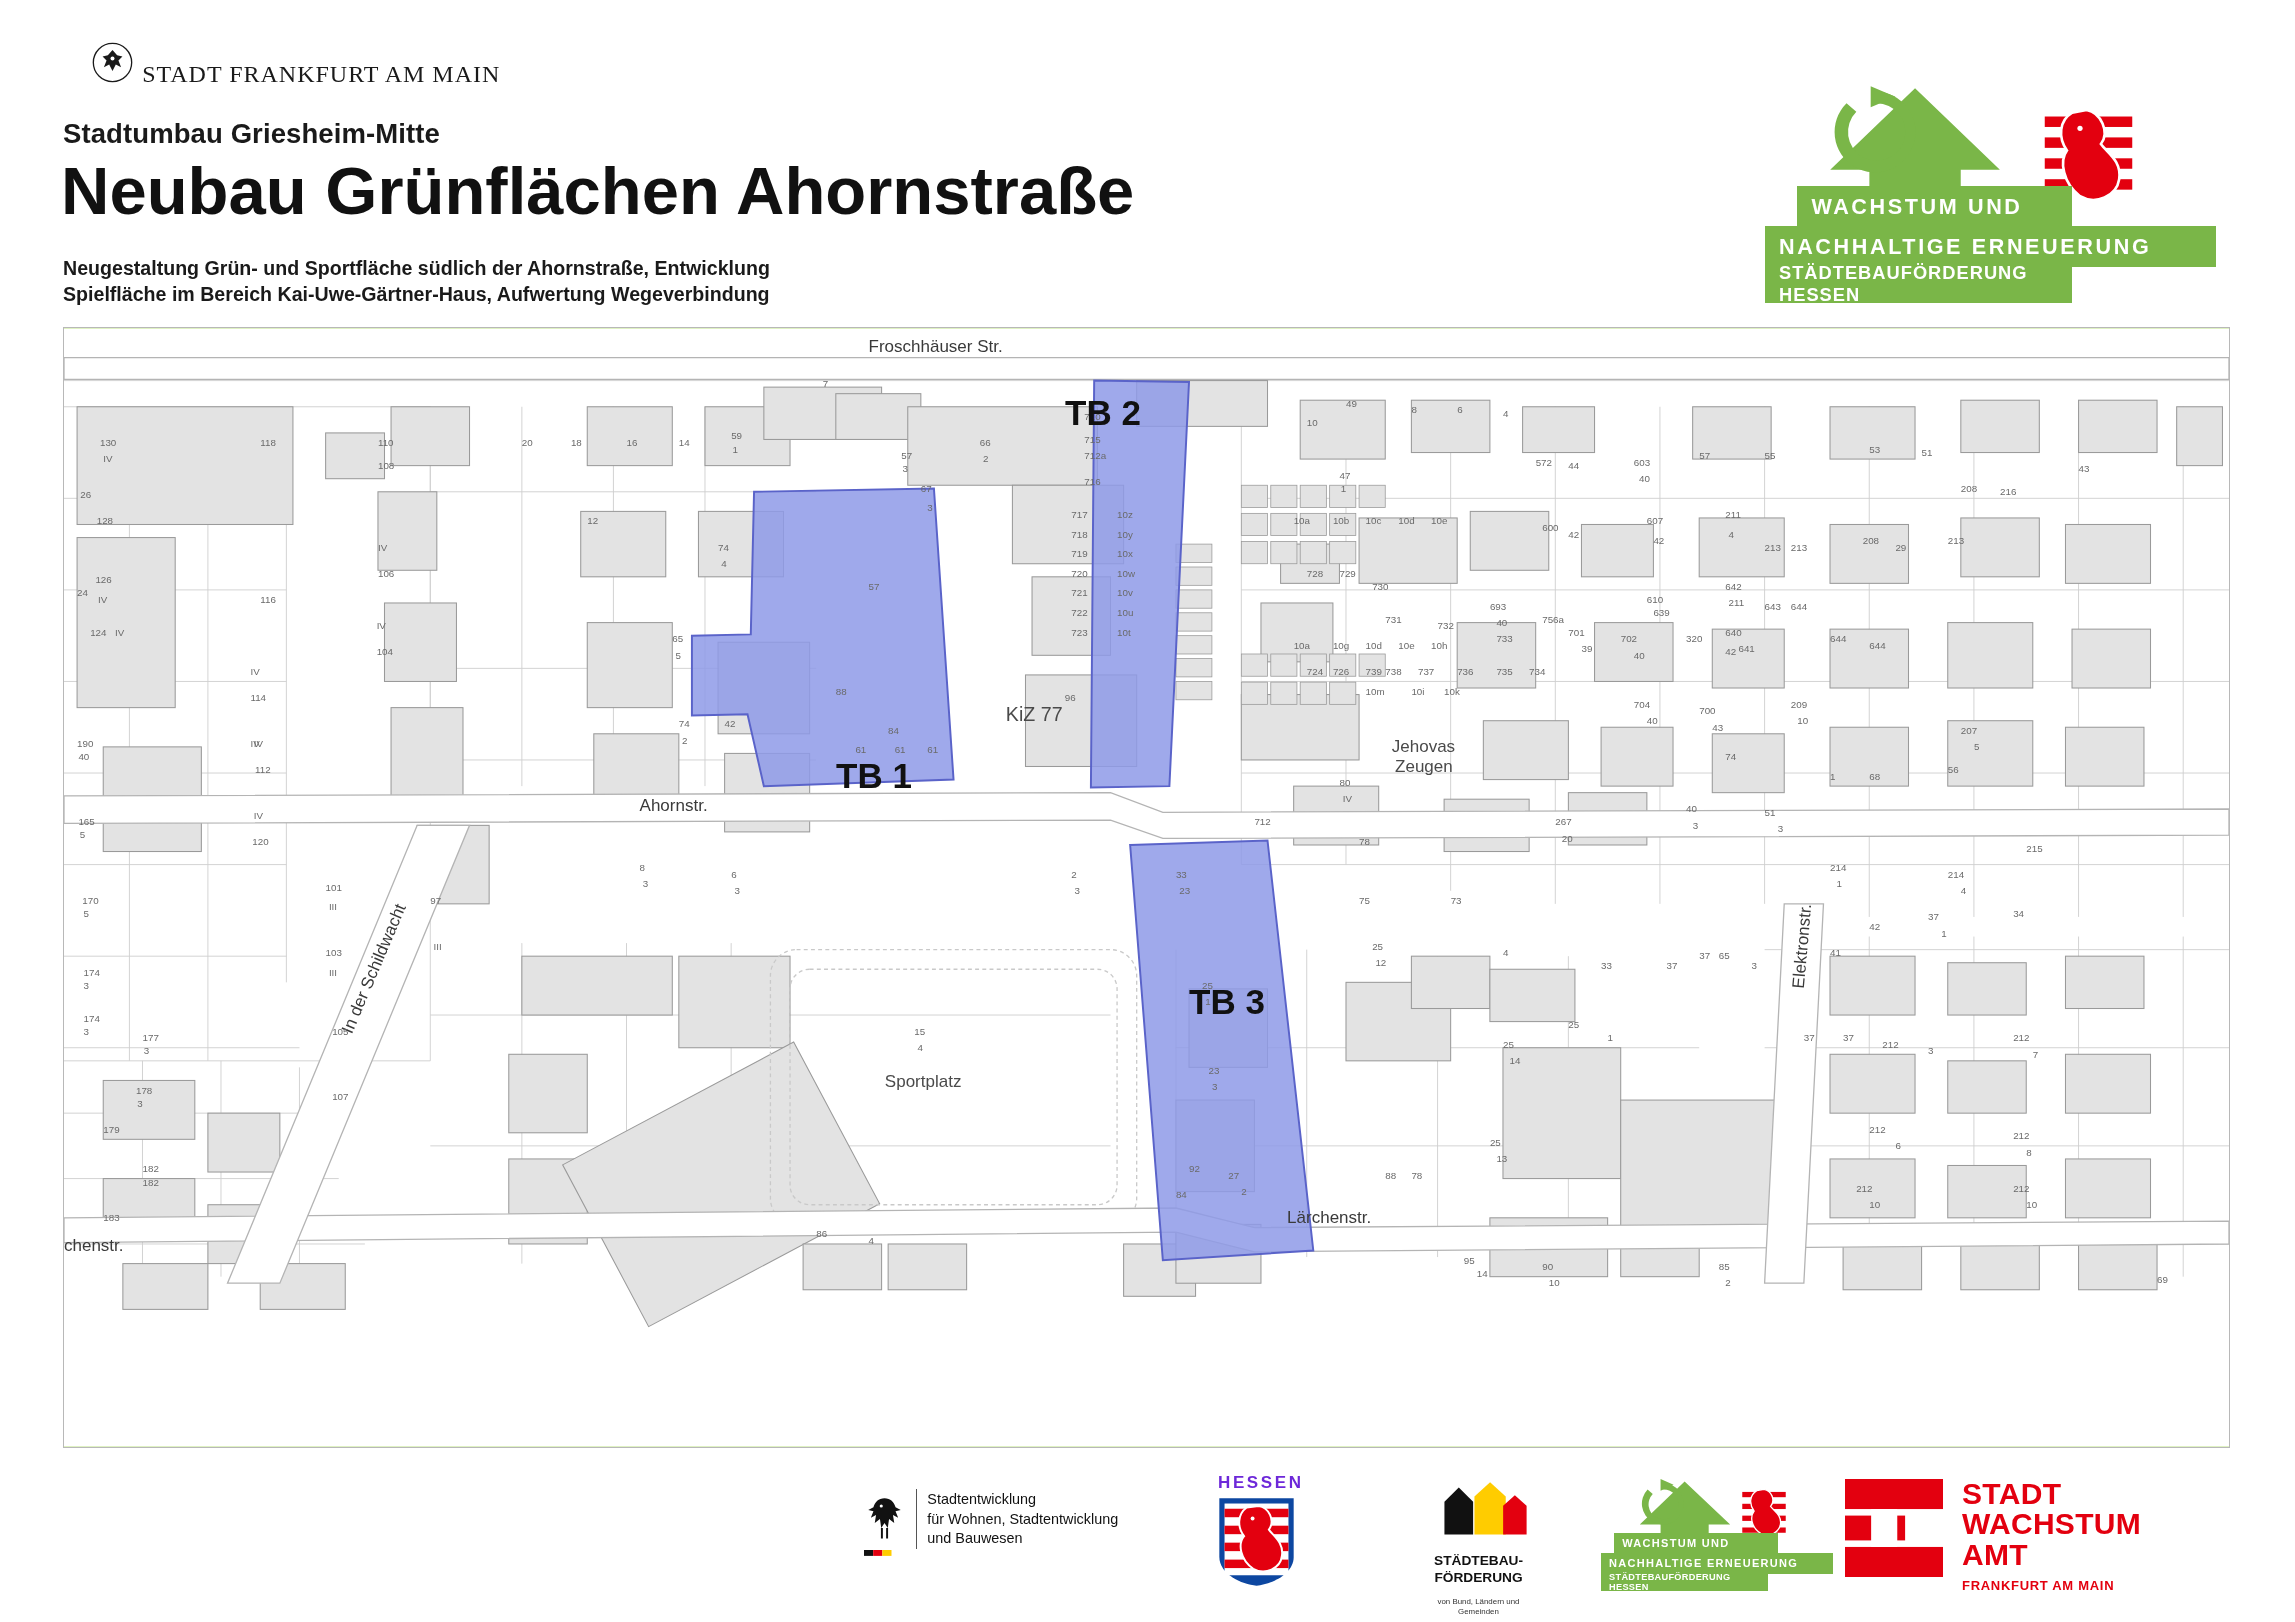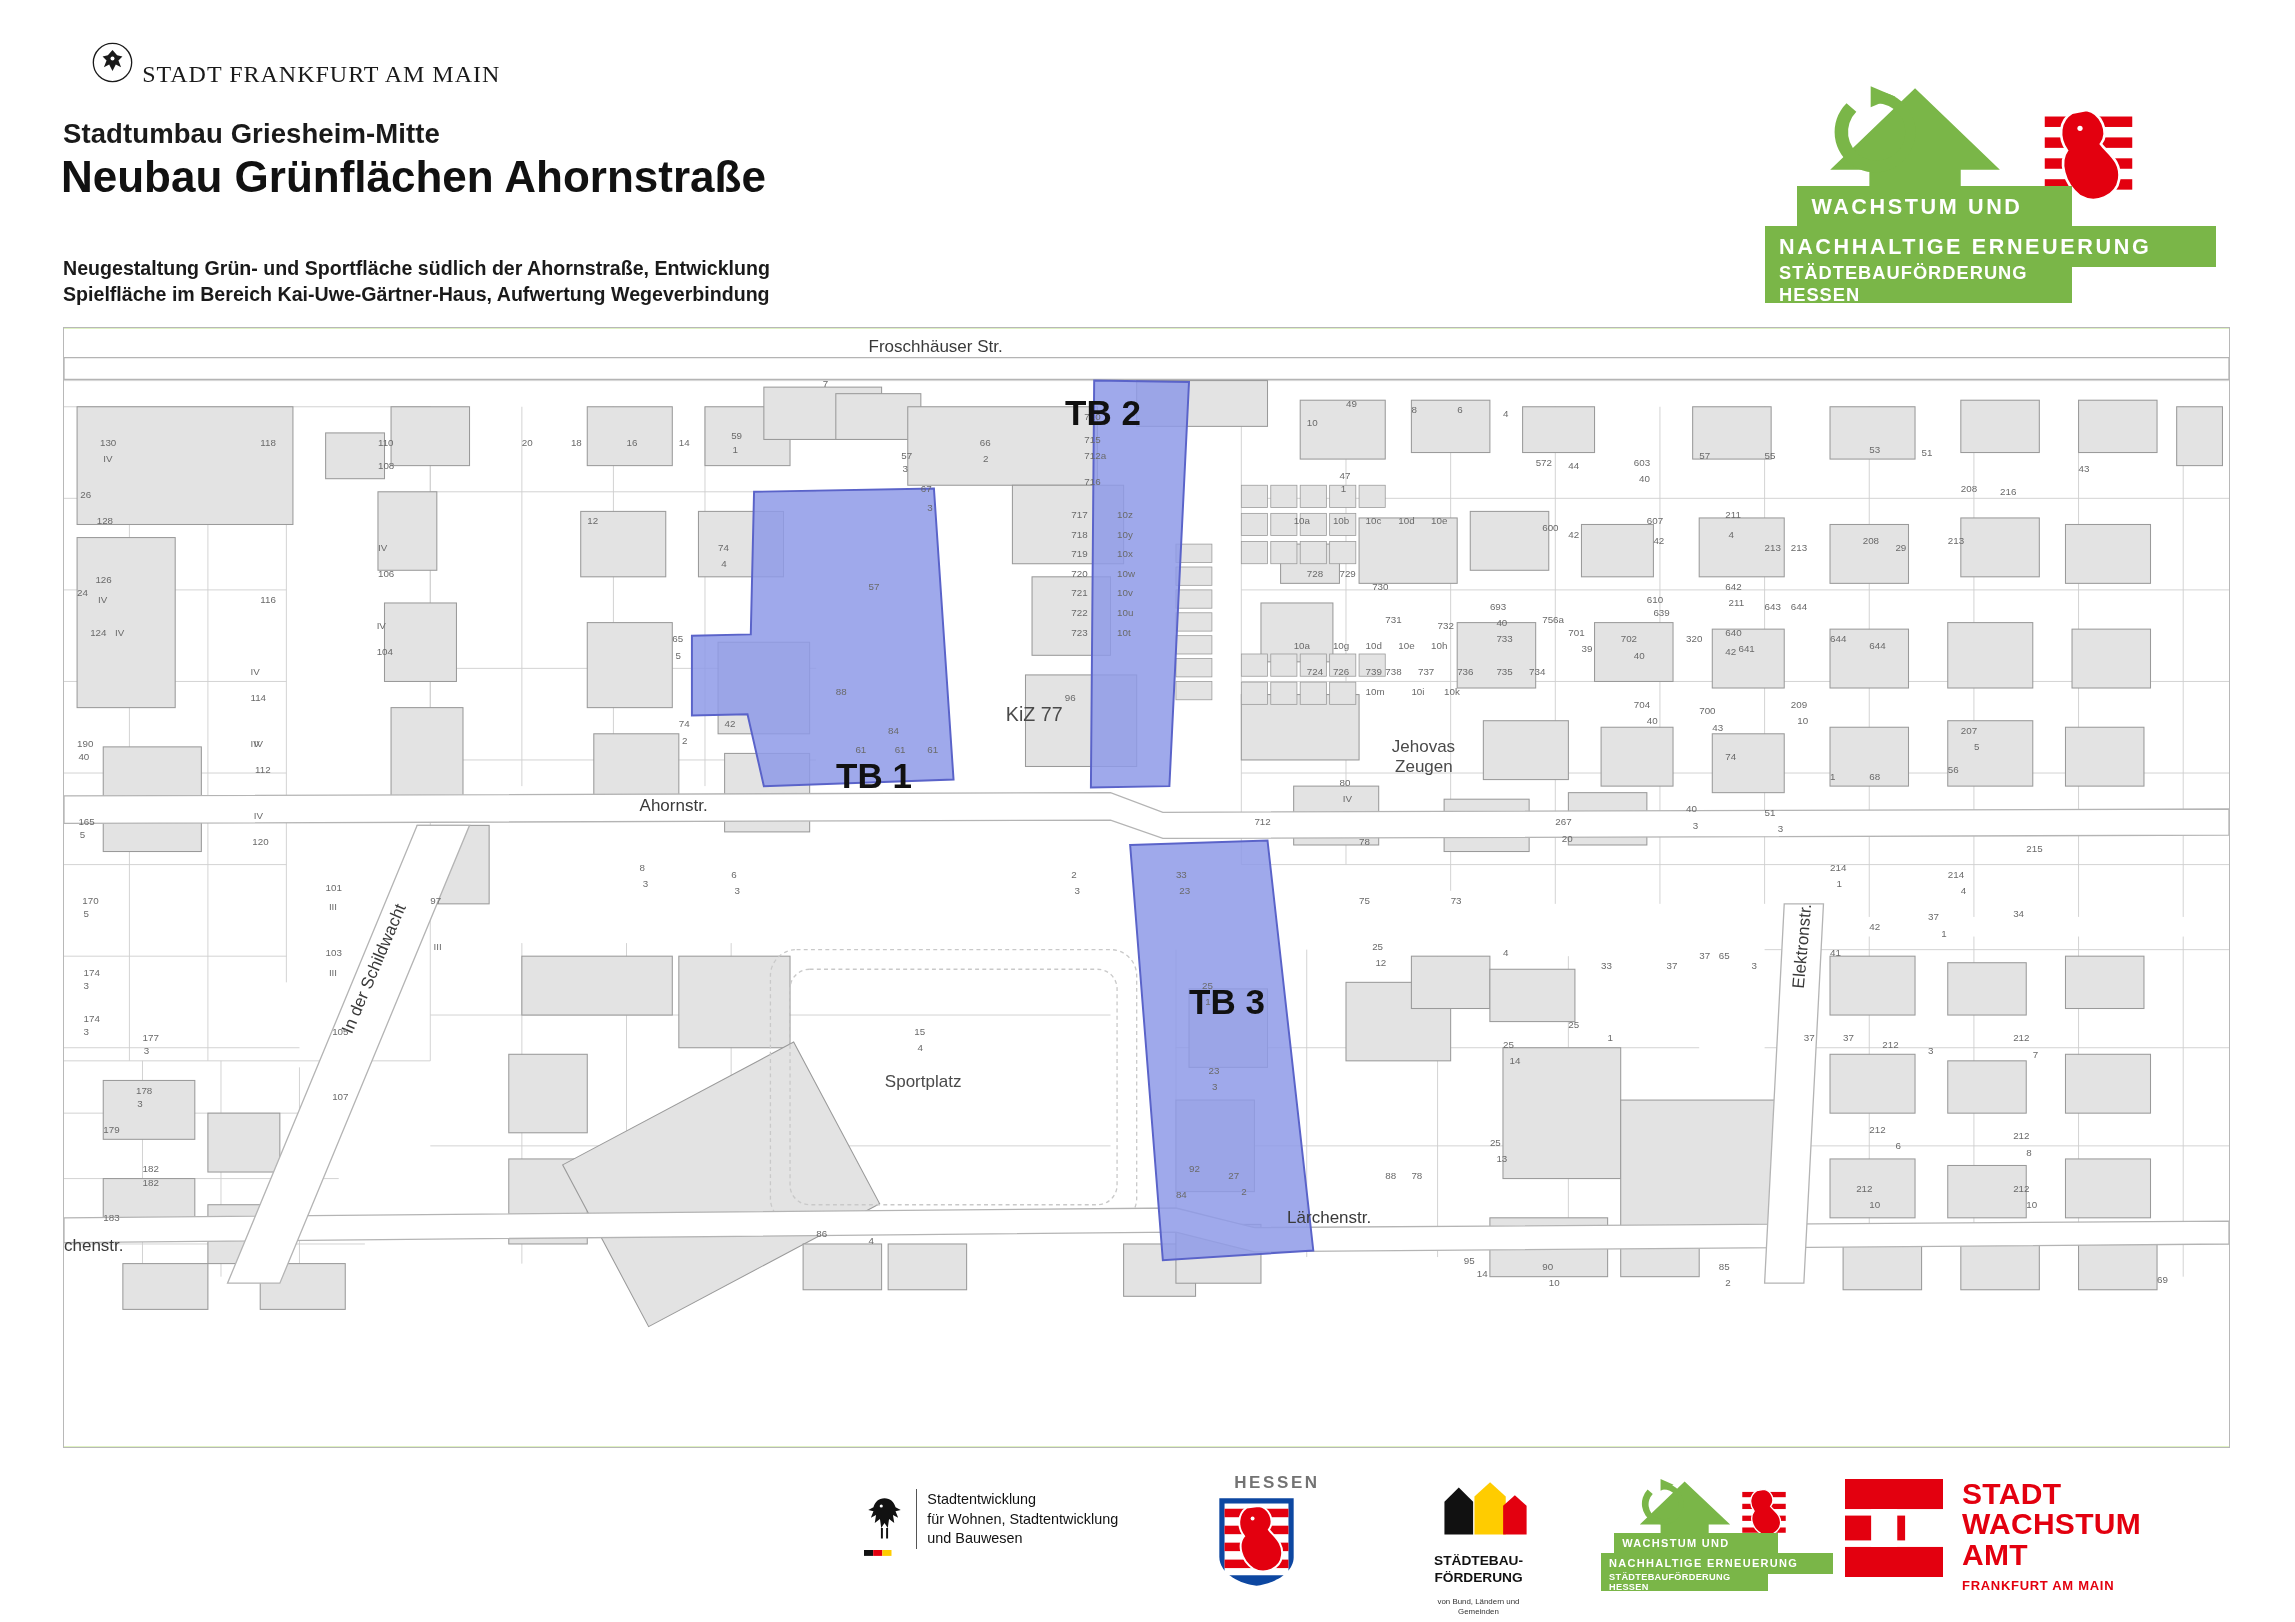--- a/index.html
+++ b/index.html
@@ -6,21 +6,21 @@
   body{width:2295px;height:1622px;font-family:"Liberation Sans",sans-serif;color:#1a1a1a;overflow:hidden;position:relative;}
 
   
   .header{position:absolute;left:0;top:0;width:2295px;height:321px;}
   .city-logo{position:absolute;left:92px;top:39px;width:419px;height:46px;display:flex;align-items:center;gap:9.2px;}
   .eagle{width:41px;height:41px;position:relative;}
   .eagle svg{width:41px;height:41px;}
   .city-logo .txt{font-family:"Liberation Serif",serif;font-size:24px;letter-spacing:1px;color:#1a1a1a;white-space:nowrap;margin-top:25px;}
 
   .subtitle-small{position:absolute;left:63px;top:118px;font-size:27.5px;font-weight:bold;color:#1a1a1a;letter-spacing:0.1px;}
-  .main-title{position:absolute;left:61px;top:152px;font-size:44px;font-weight:bold;color:#111;letter-spacing:0px;}
+  .main-title{position:absolute;left:61px;top:152px;font-size:67px;font-weight:bold;color:#111;letter-spacing:0px;}
   .desc{position:absolute;left:63px;top:255px;font-size:19.6px;font-weight:bold;line-height:1.33;color:#1a1a1a;}
 
   
   .prog-logo{position:absolute;right:79px;top:85px;width:471px;height:170px;}
   .prog-green-arrow{position:absolute;left:39px;top:0px;width:236px;height:124px;}
   .prog-bar1{position:absolute;left:52px;top:101px;width:275px;height:41px;background:#7ab648;display:flex;align-items:center;padding-left:14.4px;box-sizing:border-box;}
   .prog-bar1 span{color:#fff;font-size:21.6px;font-weight:bold;letter-spacing:2.6px;}
   .prog-bar2{position:absolute;left:19.6px;top:141px;width:451px;height:41px;background:#7ab648;display:flex;align-items:center;padding-left:14.4px;box-sizing:border-box;}
   .prog-bar2 span{color:#fff;font-size:21.6px;font-weight:bold;letter-spacing:2.6px;}
   .prog-bar3{position:absolute;left:19.6px;top:180px;width:307px;height:38px;background:#7ab648;display:flex;align-items:center;padding-left:14.4px;box-sizing:border-box;}
@@ -34,21 +34,21 @@
 
   
   .footer{position:absolute;left:0;top:1459px;width:2295px;height:164px;}
   .bmw{position:absolute;left:864px;top:14.4px;width:327px;height:92px;display:flex;align-items:center;gap:10.5px;}
   .bmw-eagle{width:41px;height:52px;}
   .bmw-divider{width:1.3px;height:60px;background:#555;}
   .bmw-txt{font-size:14.4px;line-height:1.35;color:#111;}
   .bmw-flag{position:absolute;left:0px;top:77px;width:27.5px;height:5.9px;}
 
   .hessen-foot{position:absolute;left:1218px;top:14.4px;width:118px;height:124px;}
-  .hessen-foot .hl{font-size:17px;font-weight:bold;letter-spacing:2.6px;color:#737373;text-align:center;}
+  .hessen-foot .hl{font-size:17px;font-weight:bold;letter-spacing:2.6px;color:#6d28d9;text-align:left;}
   .hessen-shield{margin:3.9px auto 0;width:77px;height:90px;}
 
   .stb{position:absolute;left:1400px;top:18.3px;width:157px;height:118px;text-align:center;}
   .stb-house{width:98px;height:60px;margin:0 auto;}
   .stb-t1{font-size:13.7px;font-weight:bold;color:#111;margin-top:14px;line-height:1.2;}
   .stb-t2{font-size:7.9px;color:#333;margin-top:11px;line-height:1.25;}
 
   .wachs{position:absolute;left:1596px;top:19.6px;width:262px;height:118px;}
   .wachs-arrow{position:absolute;left:19.6px;top:0px;width:121px;height:65px;}
   .wachs-lion{position:absolute;left:141px;top:5.2px;width:54px;height:58px;}

